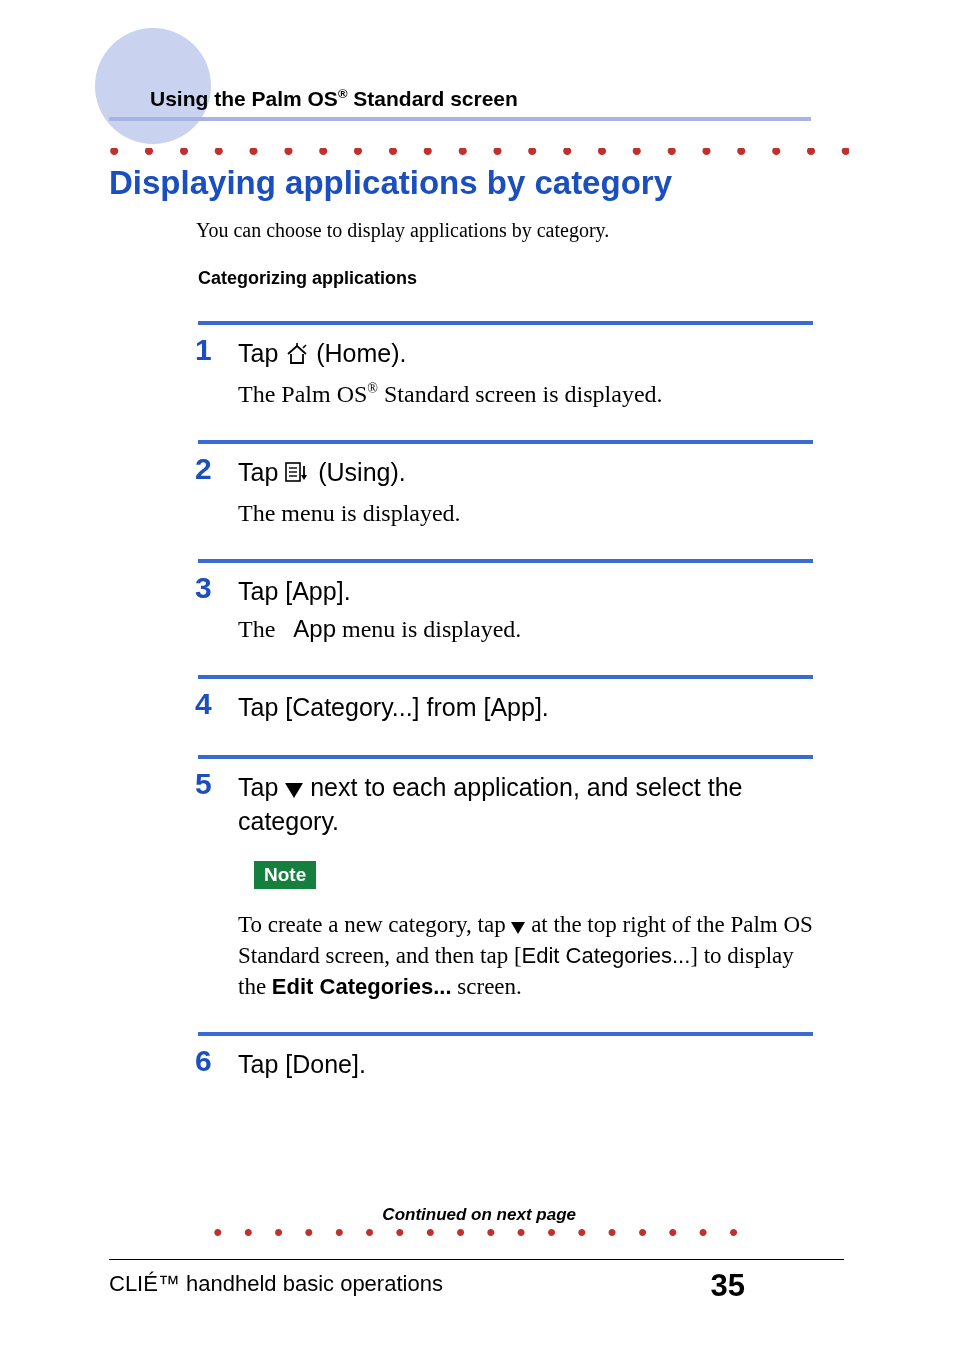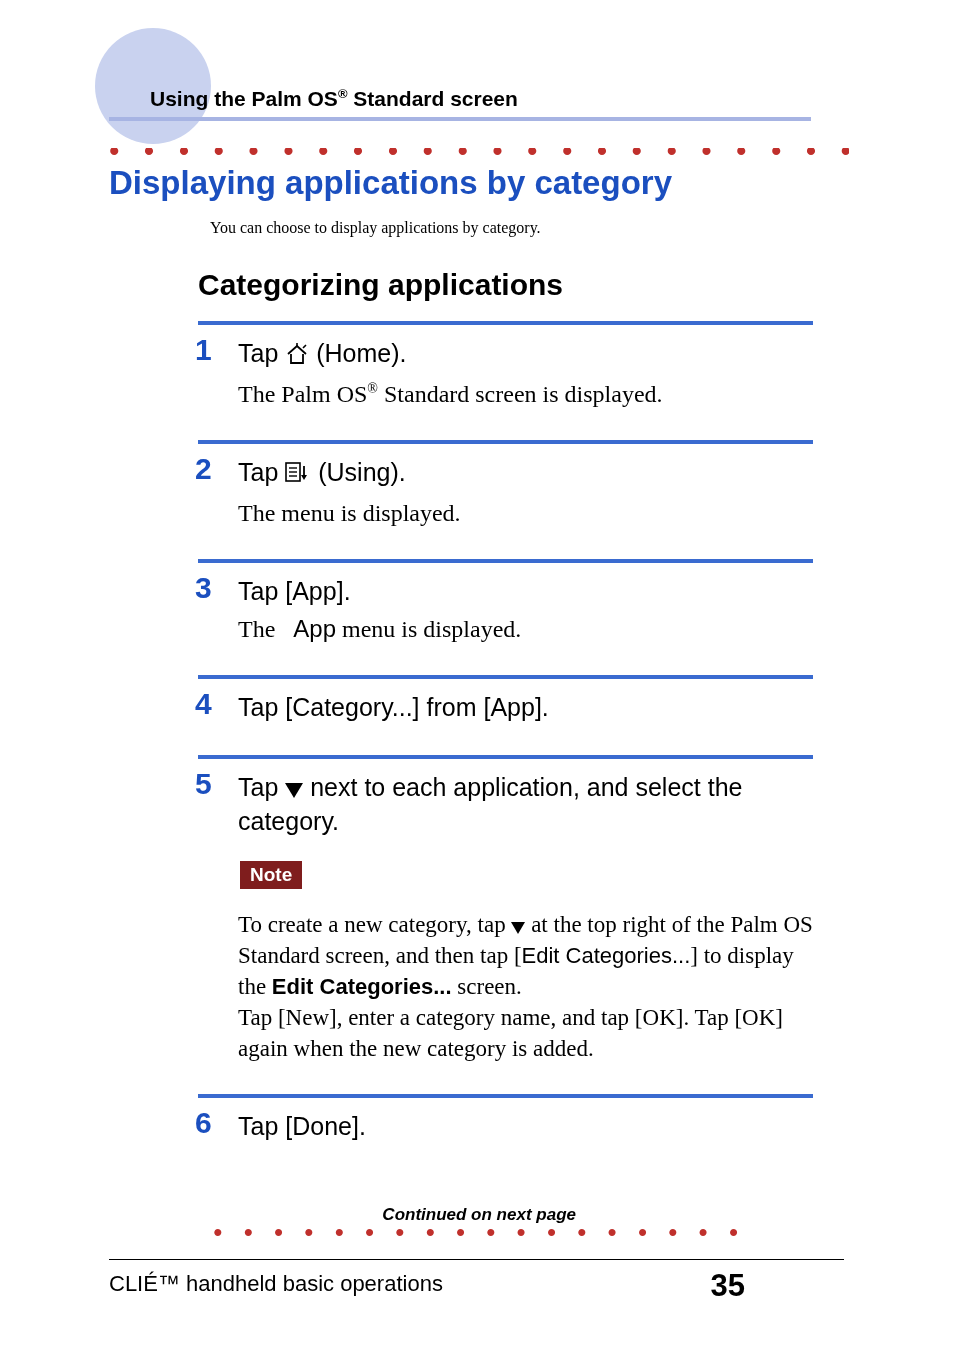--- a/index.html
+++ b/index.html
@@ -65,30 +65,30 @@
     left: 109px;
     color: #1b4fbf;
     font-weight: 800;
     font-size: 33px;
     font-family: Verdana, Arial, sans-serif;
     letter-spacing: 0px;
   }
   .intro {
     position: absolute;
     top: 219px;
-    left: 210px;
+    left: 196px;
     font-family: "Times New Roman", serif;
-    font-size: 16px;
+    font-size: 20px;
   }
   .subhead {
     position: absolute;
     top: 268px;
     left: 198px;
     font-weight: 800;
-    font-size: 30px;
+    font-size: 18px;
     font-family: Verdana, Arial, sans-serif;
   }
   .steps {
     position: absolute;
     top: 321px;
     left: 198px;
     width: 615px;
   }
   .step {
     border-top: 4px solid #3a6bd0;
@@ -127,27 +127,27 @@
   .tri-down {
     display: inline-block;
     width: 0; height: 0;
     border-left: 9px solid transparent;
     border-right: 9px solid transparent;
     border-top: 15px solid #000;
     vertical-align: -2px;
   }
   .note-label {
     display: inline-block;
-    background: #7f1d1d;
+    background: #15803d;
     color: #fff;
     font-weight: 700;
     font-size: 19px;
     padding: 3px 10px 3px 10px;
     margin-top: 22px;
-    margin-left: 2px;
+    margin-left: 16px;
     font-family: Arial, sans-serif;
   }
   .note-text {
     font-family: "Times New Roman", serif;
     font-size: 23px;
     line-height: 1.35;
     margin-top: 20px;
   }
   .note-text .ui { font-family: Verdana, Arial, sans-serif; font-size: 22px; }
   .note-text .heavy { font-family: Arial, sans-serif; font-weight: 900; font-size: 22px; }
@@ -271,21 +271,20 @@
     <div class="step">
       <div class="step-num">5</div>
       <div class="step-body">
         <div class="step-action">
           <span>Tap </span><span class="tri-down"></span><span> next to each application, and select the category.</span>
         </div>
         <div class="note-label">Note</div>
         <div class="note-text">
           <span>To create a new category, tap </span><span class="tri-down" style="border-left-width:7px;border-right-width:7px;border-top-width:12px;"></span><span> at the top right of the Palm OS Standard screen, and then tap [</span><span class="ui">Edit Categories...</span><span>] to display the </span><span class="heavy">Edit Categories...</span><span> screen.</span>
           <br>
-          <span>Tap [New], enter a category name, and tap [OK]. Tap [OK] again when the new category is added.</span>
         </div>
       </div>
     </div>
 
     <div class="step" style="padding-bottom:10px;">
       <div class="step-num">6</div>
       <div class="step-body">
         <div class="step-action">Tap [Done].</div>
       </div>
     </div>

